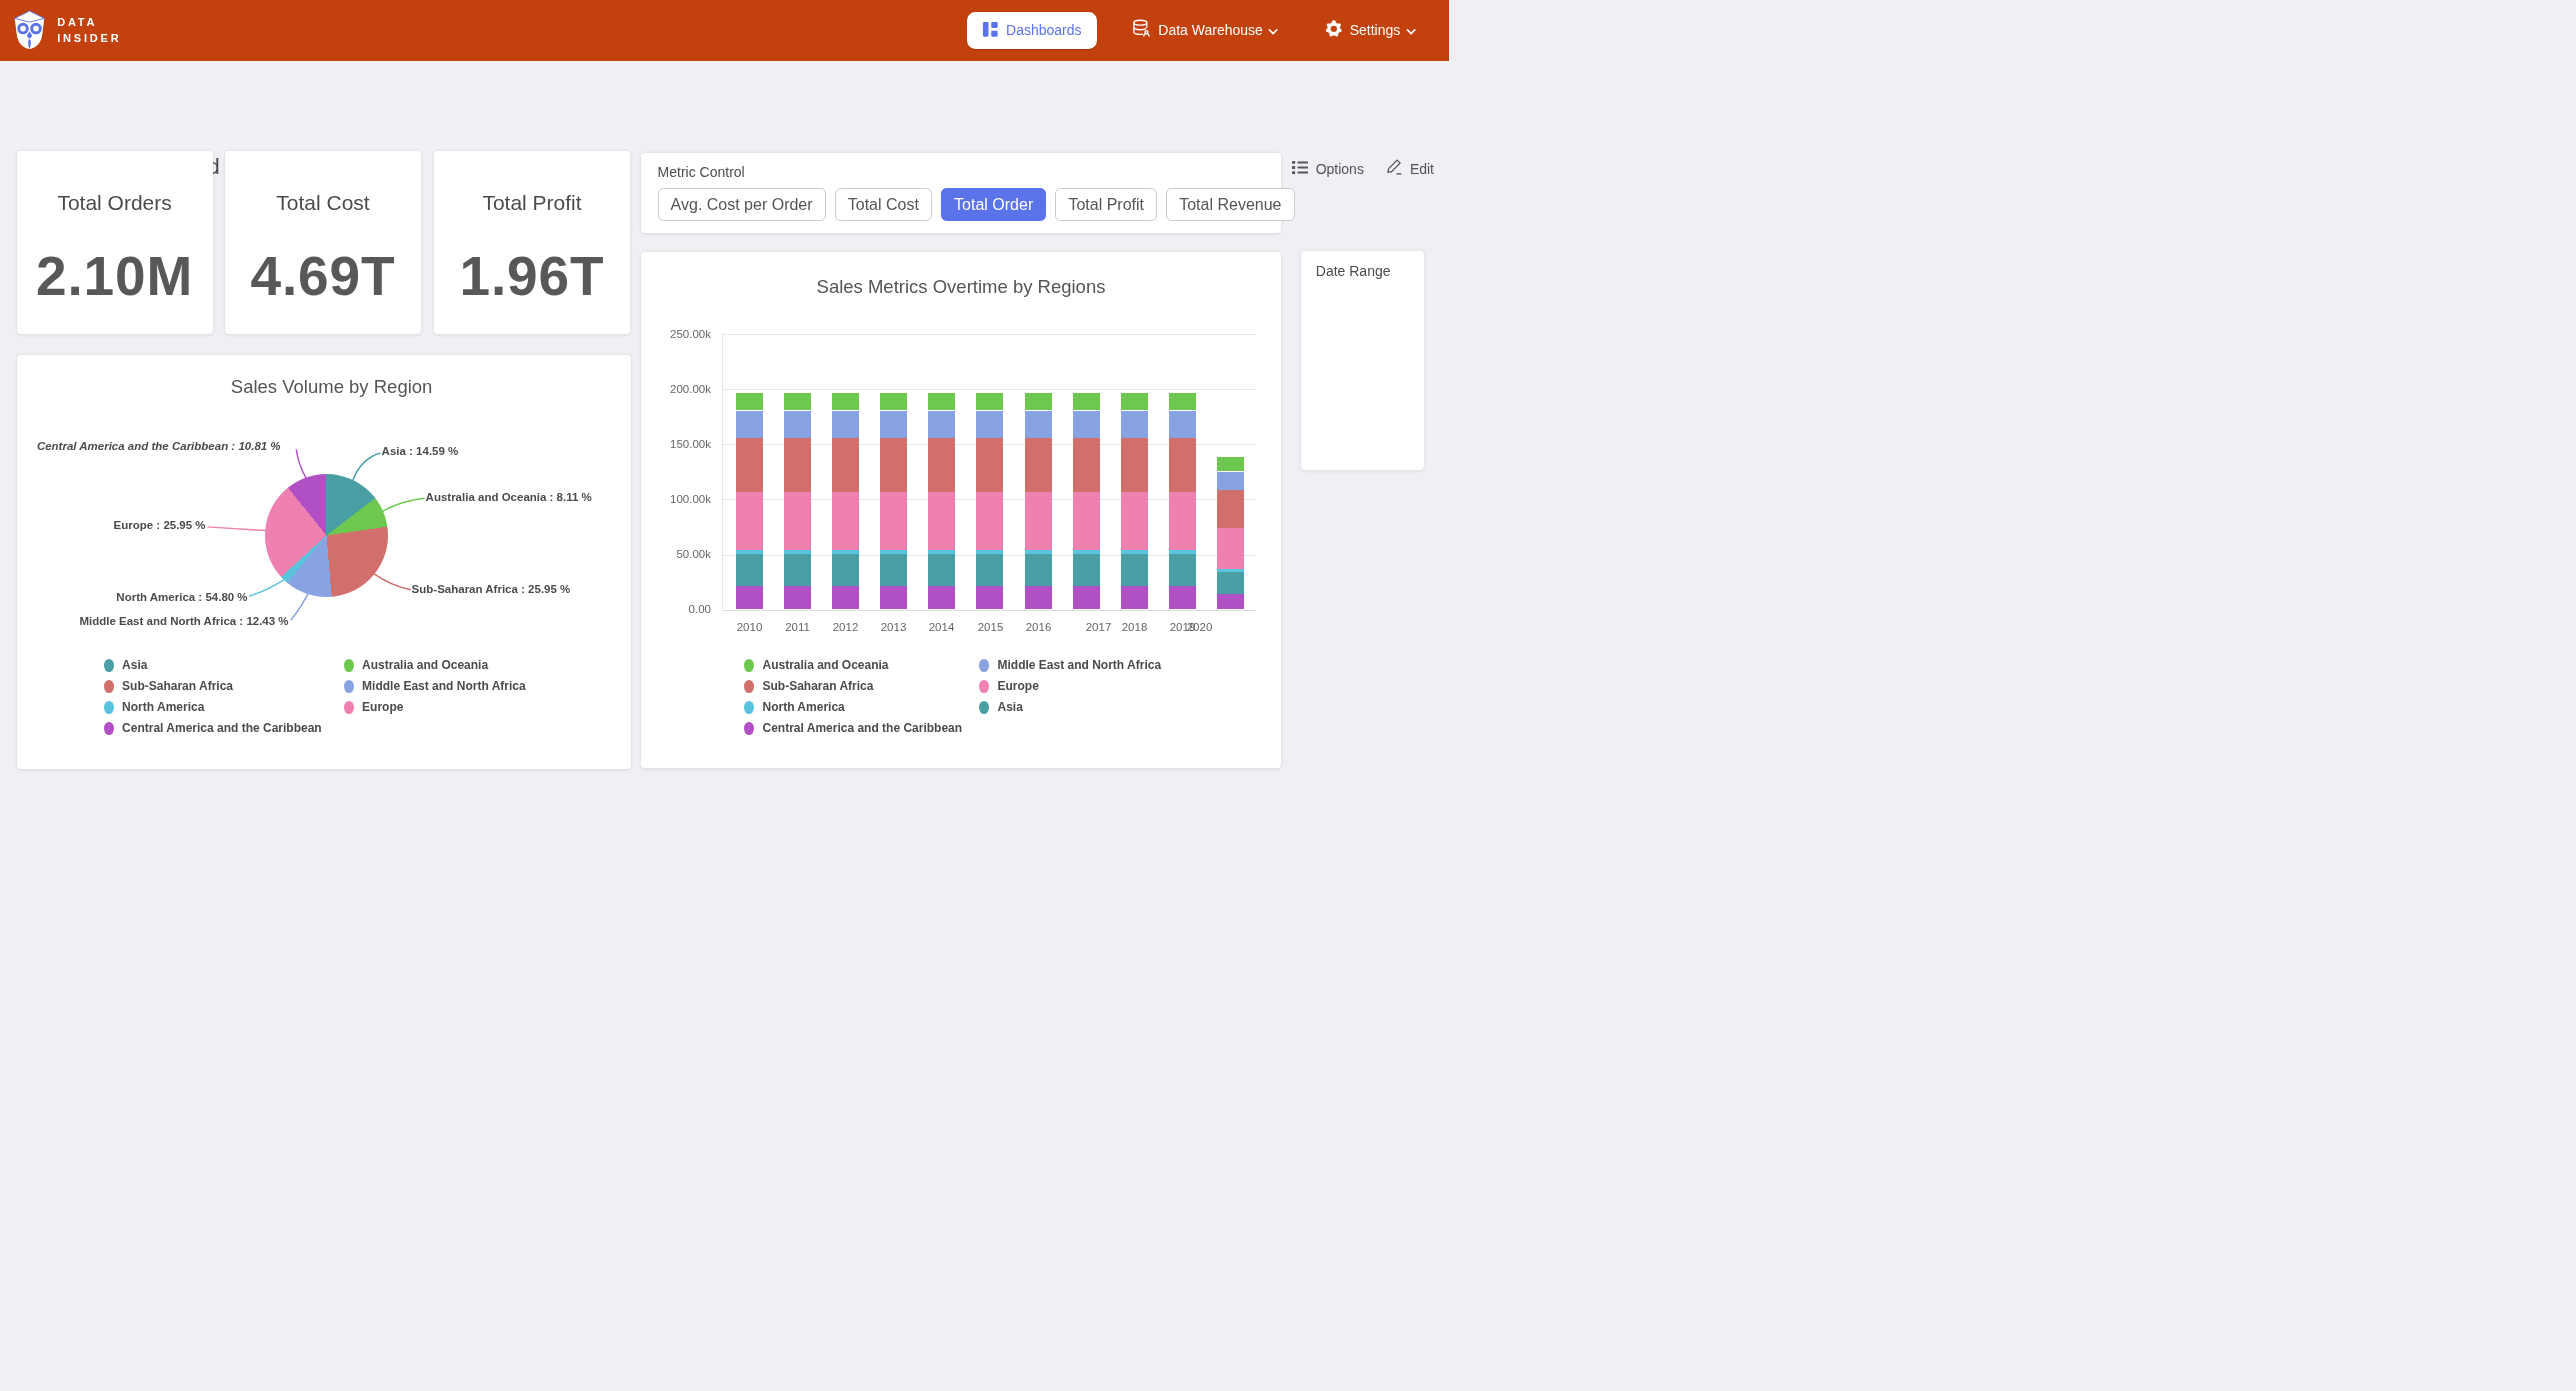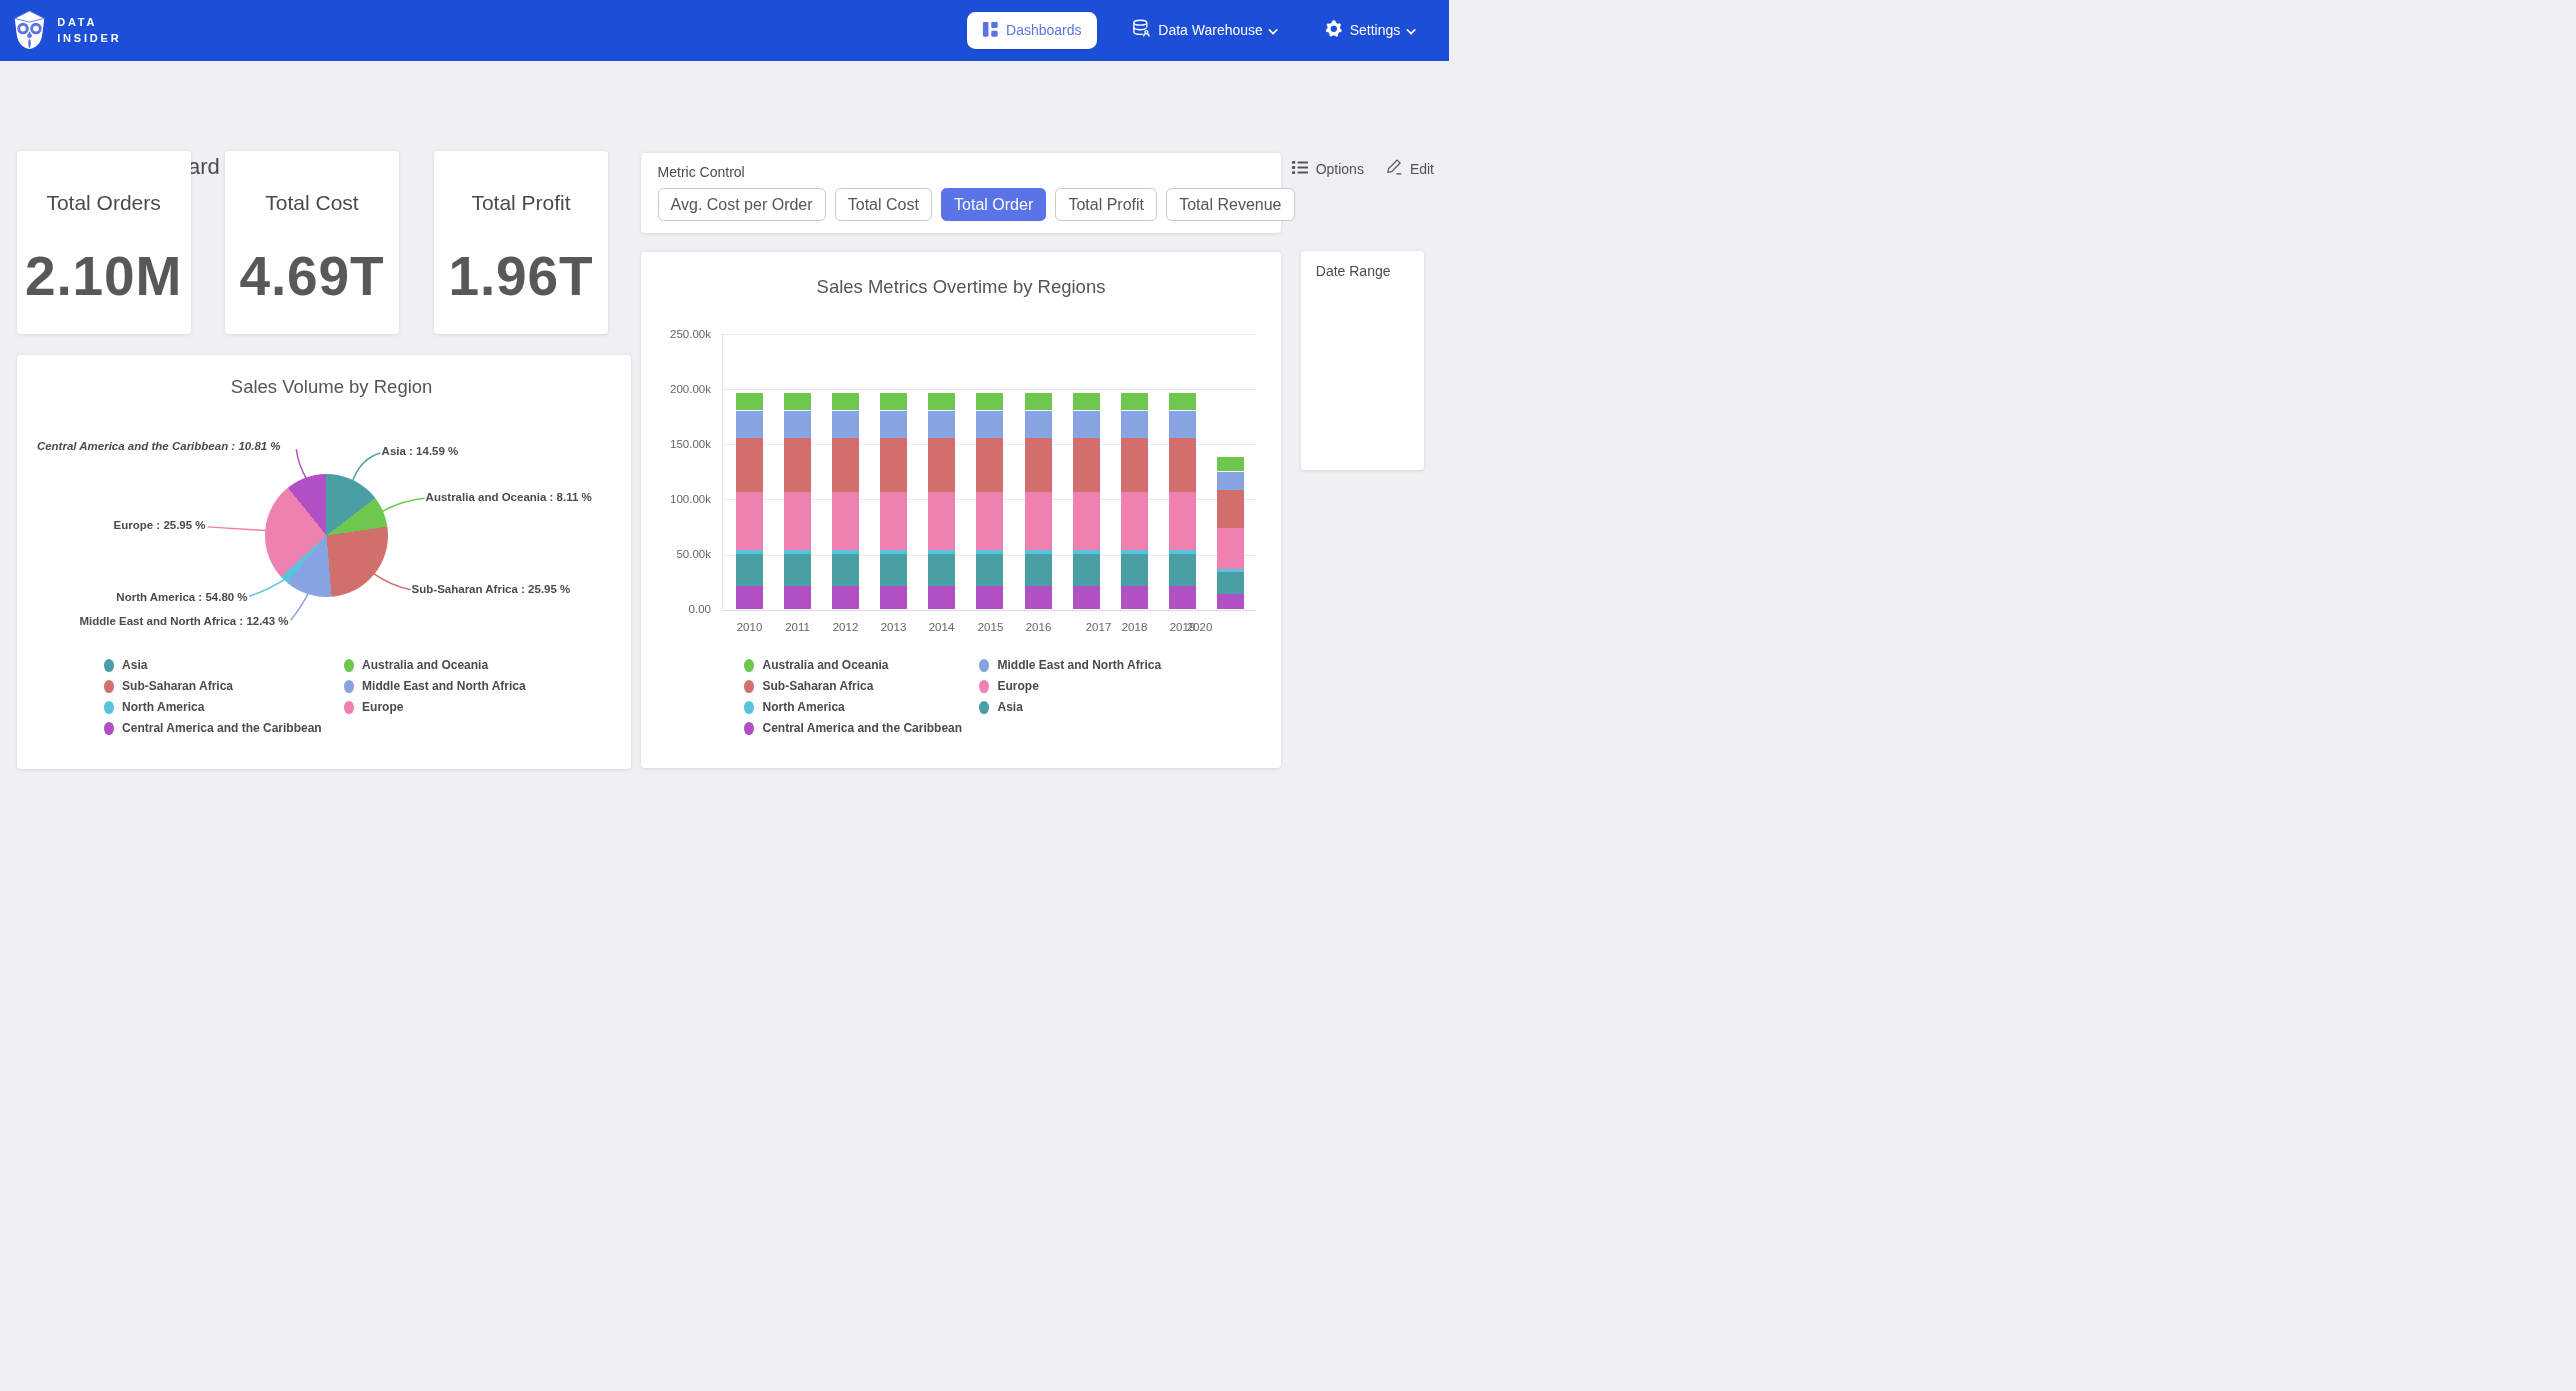--- a/index.html
+++ b/index.html
@@ -1,39 +1,39 @@
 <!DOCTYPE html>
 <html style="font-size:15px"><head>
 <meta charset="utf-8">
 <style>
   * { margin:0; padding:0; box-sizing:border-box; }
   html,body { width:1449px; height:783px; overflow:hidden; }
   body { font-family:"Liberation Sans", sans-serif; background:#f0f0f4; position:relative; color:#4a4b4d; }
 
   
-  .topnav { position:absolute; left:0; top:0; width:1449px; height:61px; background:#1d4ed8; display:flex; align-items:center; }
+  .topnav { position:absolute; left:0; top:0; width:1449px; height:61px; background:#c2410c; display:flex; align-items:center; }
   .logo { display:flex; align-items:center; gap:9.2px; margin-left:11px; }
   .logo-text { color:#fff; font-weight:bold; font-size:11px; letter-spacing:2.8px; line-height:1.45; }
   .nav-right { margin-left:auto; margin-right:22px; display:flex; align-items:center; gap:24px; }
   .nav-item { display:flex; align-items:center; gap:7.4px; color:#fff; font-size:14px; cursor:pointer; padding:8.3px 11px; border-radius:8.3px; }
   .nav-item.active { background:#fff; color:#5b73e8; padding:8.3px 15px; box-shadow:0 0.9px 1.8px rgba(0,0,0,.15); }
   .nav-item .chev { display:flex; margin-left:-1.8px; margin-top:1.8px; }
 
   
   .subheader { position:absolute; left:0; top:61px; width:1449px; height:90px; }
   .back { position:absolute; left:15px; top:95px; width:24px; height:24px; display:flex; align-items:center; justify-content:center; cursor:pointer; }
   .page-title { position:absolute; left:51px; top:93px; font-size:22px; color:#4a4b4d; }
   .sub-actions { position:absolute; right:15px; top:97px; display:flex; align-items:center; gap:22px; font-size:14px; color:#4f5256; }
   .sub-action { display:flex; align-items:center; gap:7.4px; cursor:pointer; }
   .boost-label { color:#9b9ea3; }
   .boost-state { color:#a9b7f2; font-weight:bold; }
 
   
   .card { position:absolute; background:#fff; border-radius:3.7px; box-shadow:0 0.9px 3.7px rgba(0,0,0,.10); }
-  .kpi-card { width:174px; height:183px; top:151px; text-align:center; }
+  .kpi-card { width:196px; height:183px; top:151px; text-align:center; }
   .kpi-label { margin-top:40px; font-size:21px; color:#4a4b4d; }
   .kpi-value { margin-top:29px; font-size:55px; font-weight:bold; color:#57585a; letter-spacing:0.9px; }
 
   .metric-card { left:641px; top:153px; width:640px; height:80px; padding:11px 16.6px; }
   .metric-title { font-size:14px; color:#4a4b4d; }
   .metric-buttons { display:flex; gap:9.2px; margin-top:8.3px; }
   .pill-btn { font-size:16px; color:#555; background:#fff; border:0.9px solid #c9cacc; border-radius:5.5px; padding:6.5px 12px; cursor:pointer; white-space:nowrap; font-family:"Liberation Sans",sans-serif; }
   .pill-btn.active { background:#5b73e8; border-color:#5b73e8; color:#fff; }
 
   .daterange-card { left:1301px; top:251px; width:123px; height:219px; padding:12px 10.2px; }

